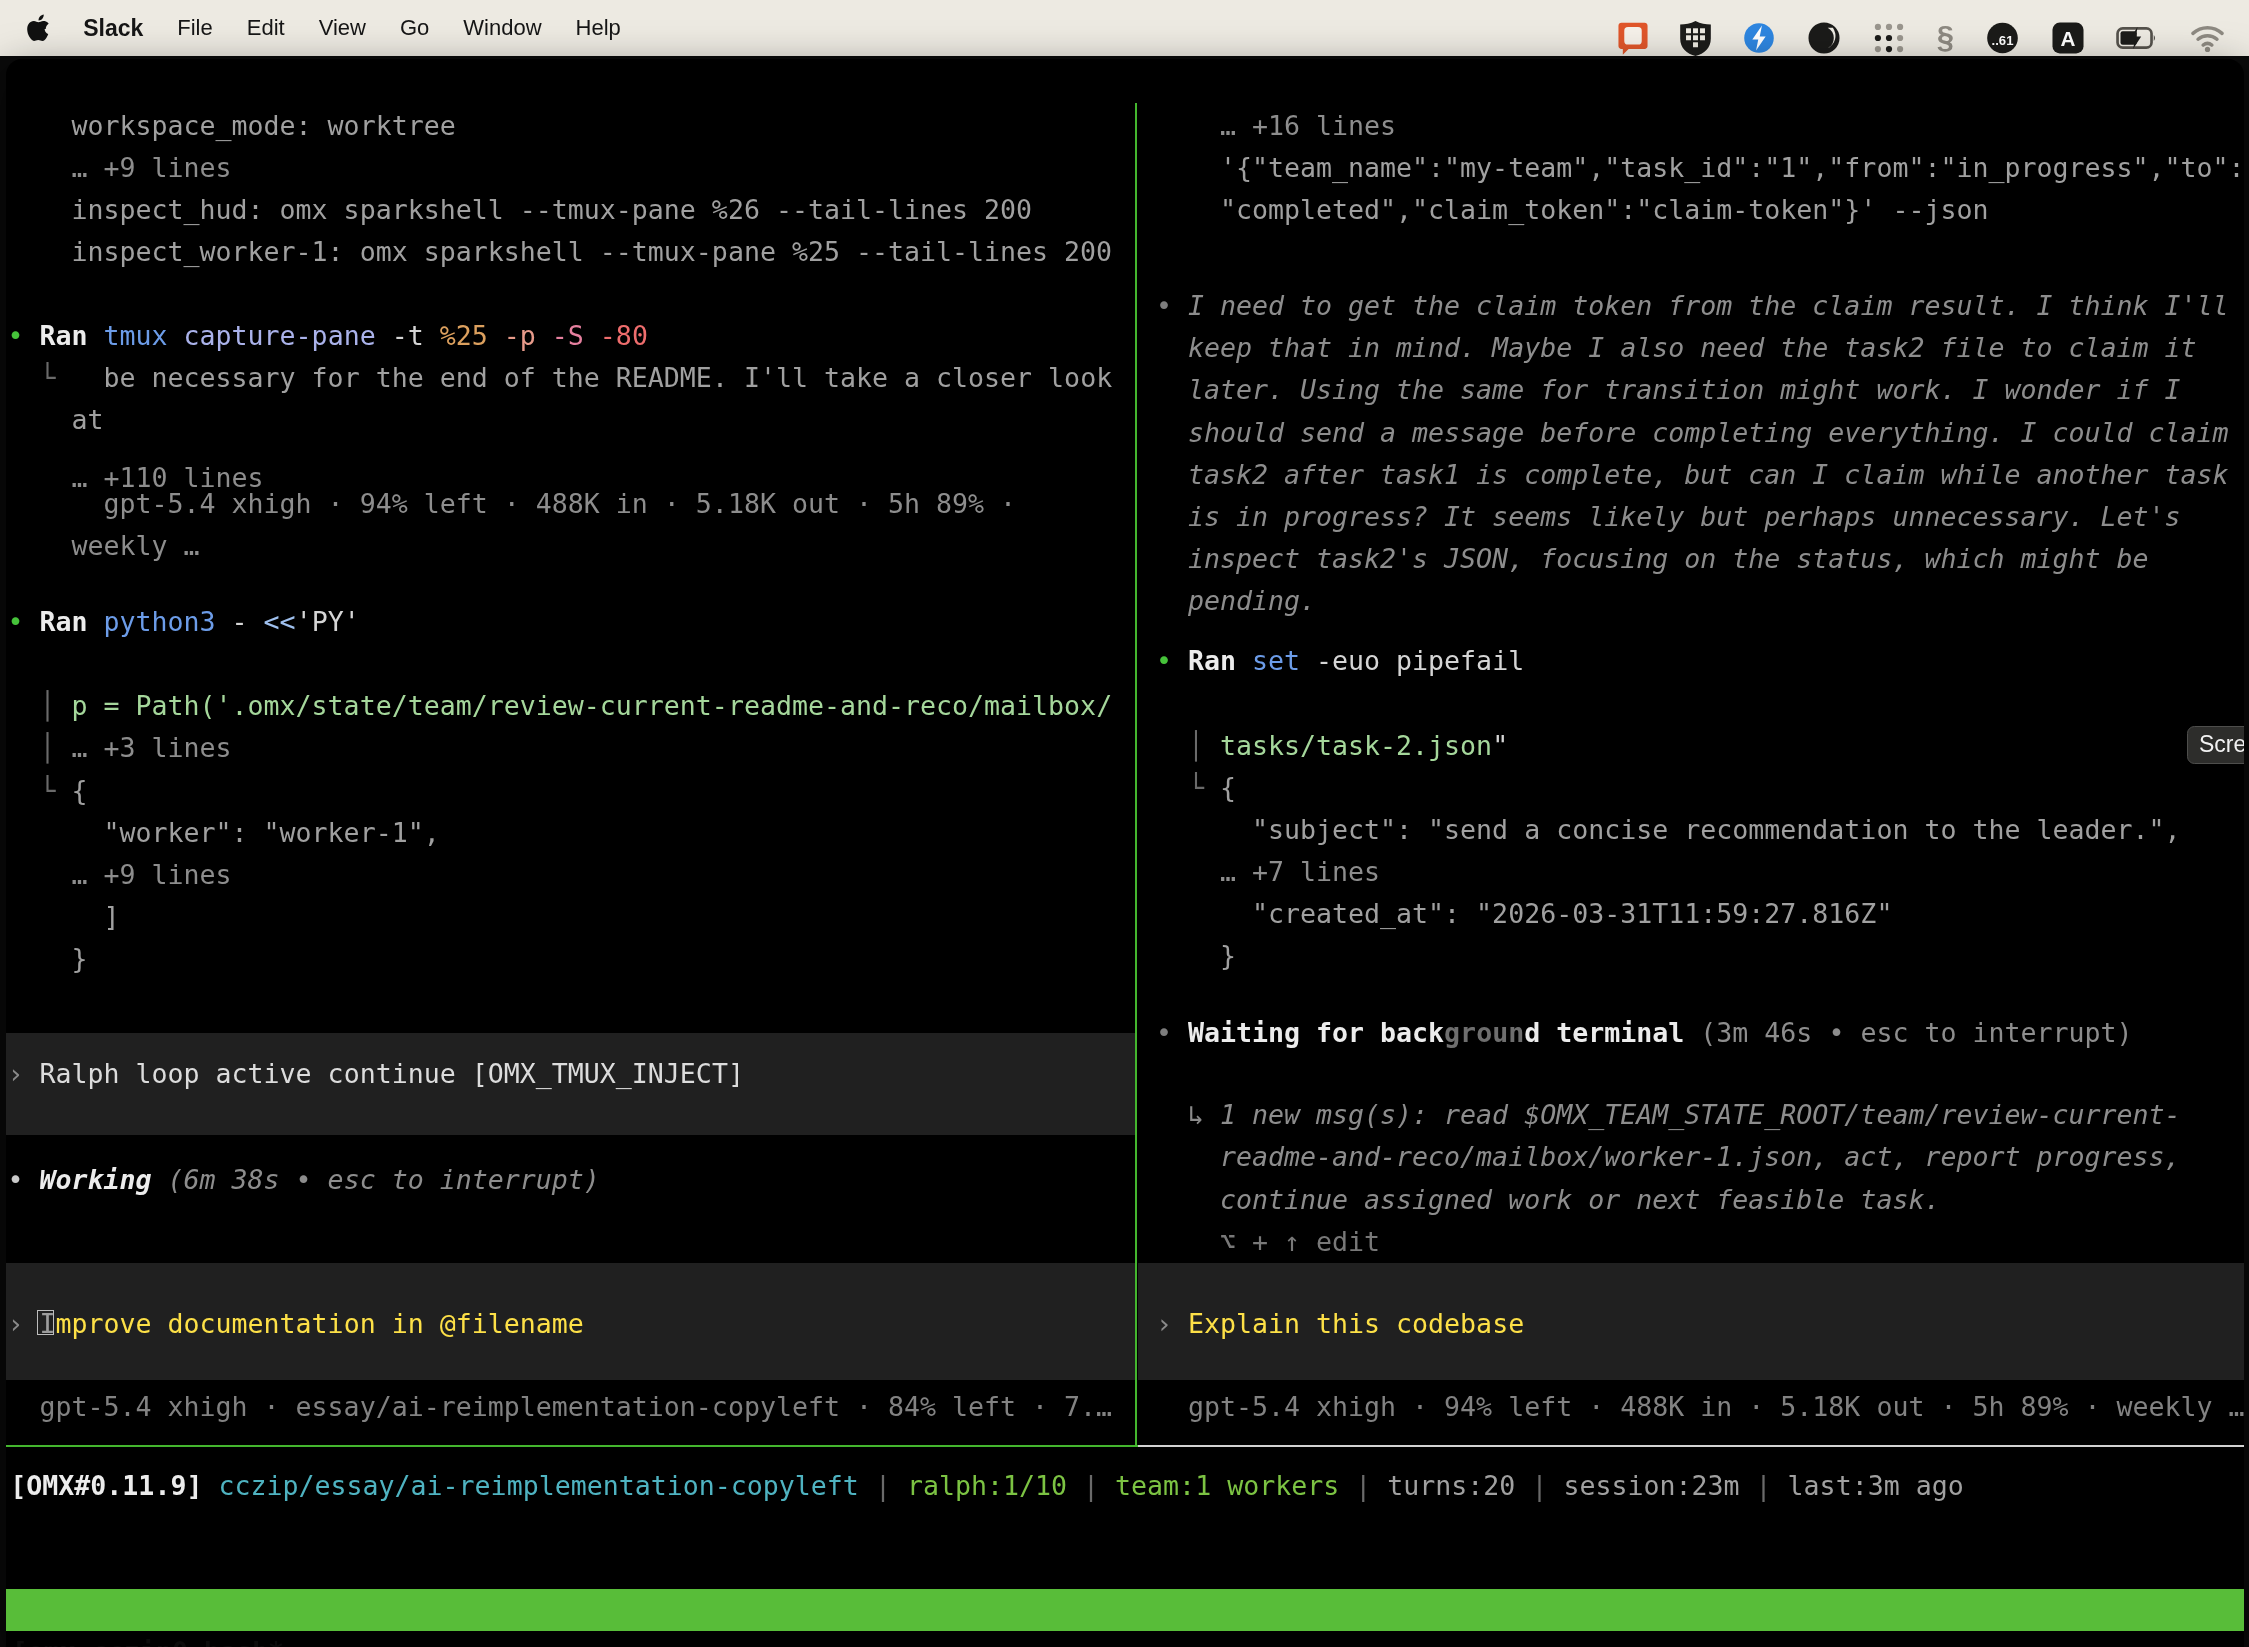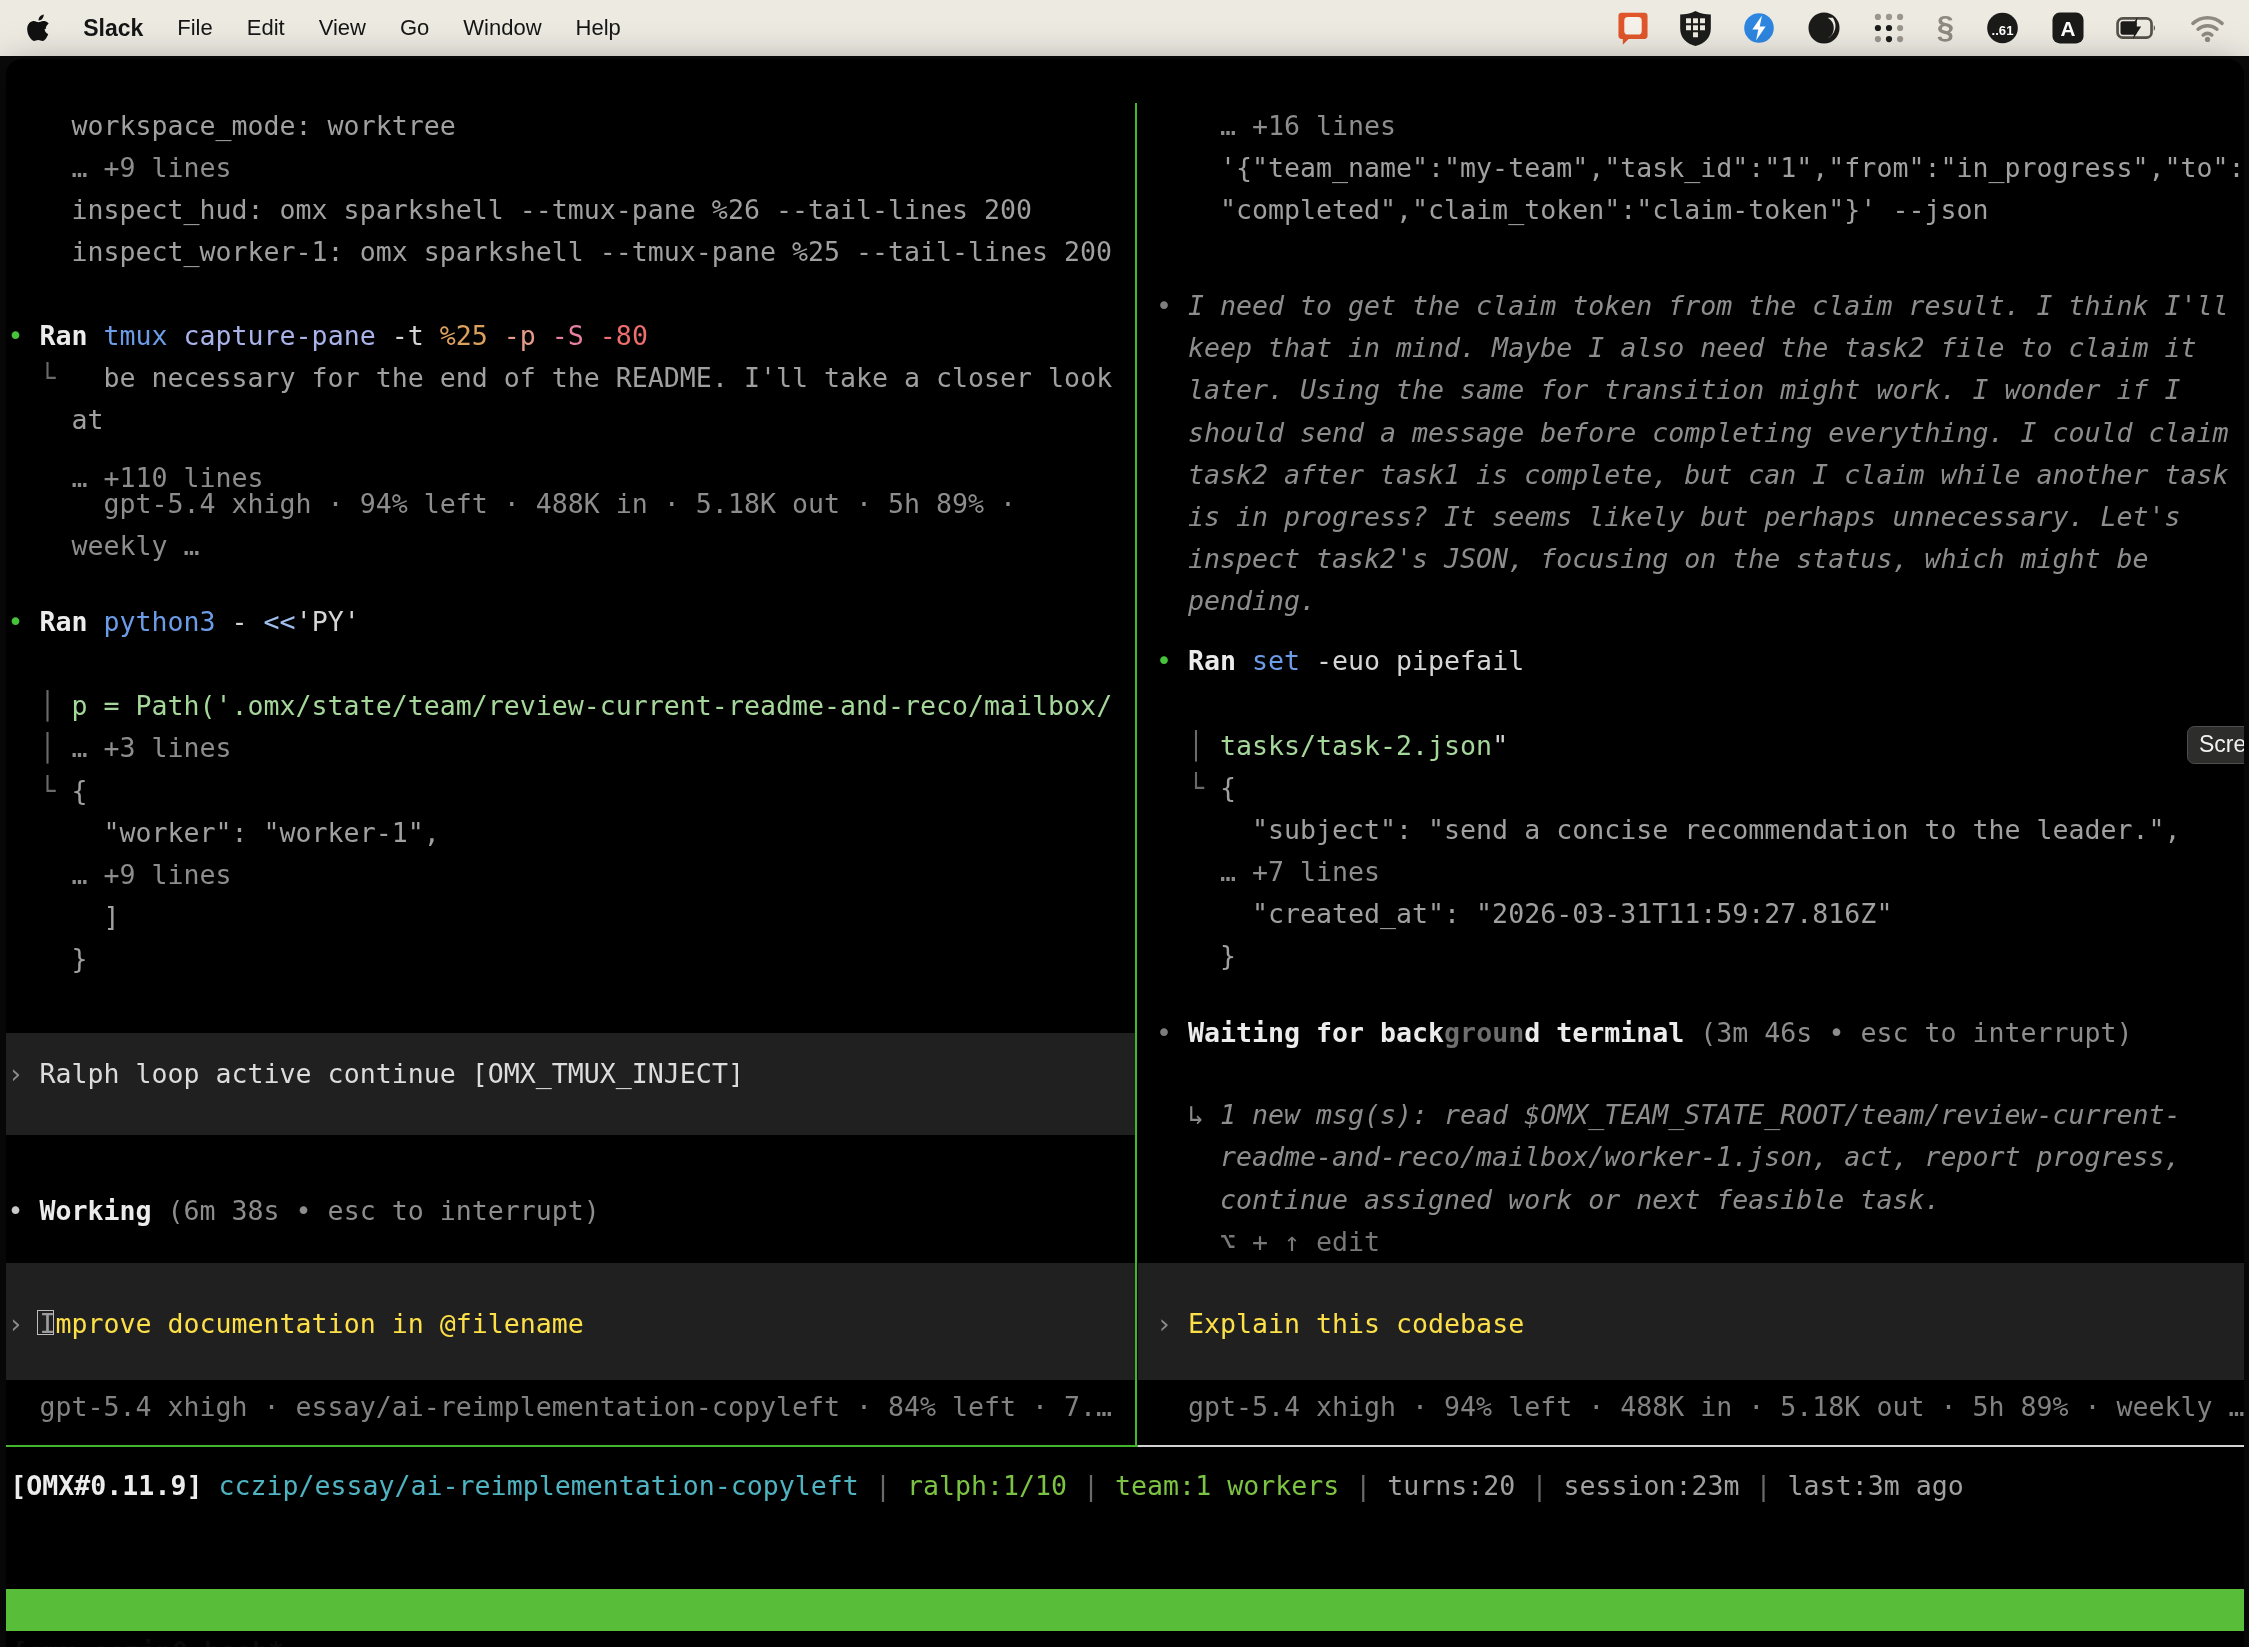--- a/index.html
+++ b/index.html
@@ -1,20 +1,20 @@
 <!DOCTYPE html>
 <html style="font-size:11.8px"><head>
 <meta charset="utf-8">
 <style>
   html,body{margin:0;padding:0;background:#050505;}
   #screen{position:relative;width:2250px;height:1648px;overflow:hidden;background:#0a0a0a;
           font-family:"Liberation Sans","DejaVu Sans",sans-serif;}
   
   #menubar{position:absolute;left:0;top:0;width:2250px;height:56px;background:#edeae2;
-           display:flex;align-items:center;justify-content:space-between;}
+           display:flex;align-items:flex-end;justify-content:space-between;}
   #menubar-left{display:flex;align-items:center;gap:0;padding-left:22px;}
   .menu-item{font-size:22px;color:#161616;padding:0 17px;line-height:56px;}
   .menu-app{font-weight:bold;font-size:23px;}
   #apple-logo{width:29.5px;height:32px;margin:0 10.3px 0 4.4px;}
   #menubar-right{display:flex;align-items:center;gap:31px;padding-right:25px;}
   .sicon{display:flex;align-items:center;justify-content:center;}
   
   #window{position:absolute;left:5.9px;top:59px;width:2238px;height:1589px;background:#000;
           border-radius:16px 16px 0 0;box-shadow:0 13.3px 44px rgba(0,0,0,.55);overflow:hidden;}
   #titlebar{position:absolute;left:0;top:0;width:100%;height:44px;background:#2b2b29;
@@ -174,21 +174,21 @@
           <div class="line" style="top: 422px;"><span class="dim">    weekly …</span></div>
           <div class="line" style="top: 498px;"><span class="bullet">• </span><span class="cmd">Ran </span><span class="blue">python3 </span><span class="white">- </span><span class="ltblue">&lt;&lt;</span><span class="white">'PY'</span></div>
           <div class="line" style="top: 582px;"><span class="tree">  │ </span><span class="green">p = Path('.omx/state/team/review-current-readme-and-reco/mailbox/</span></div>
           <div class="line" style="top: 624px;"><span class="tree">  │ </span><span class="dim">… +3 lines</span></div>
           <div class="line" style="top: 667px;"><span class="tree">  └ </span><span class="out">{</span></div>
           <div class="line" style="top: 709px;"><span class="out">      "worker": "worker-1",</span></div>
           <div class="line" style="top: 751px;"><span class="dim">    … +9 lines</span></div>
           <div class="line" style="top: 793px;"><span class="out">      ]</span></div>
           <div class="line" style="top: 835px;"><span class="out">    }</span></div>
           <div class="line" style="top: 950px;"><span class="chev">› </span><span class="notice">Ralph loop active continue [OMX_TMUX_INJECT]</span></div>
-          <div class="line" style="top: 1087px;"><span class="spin">• </span><span class="cmd">Working </span><span class="paren">(6m 38s • esc to interrupt)</span></div>
+          <div class="line" style="top: 1056px; font-style: italic;"><span class="spin">• </span><span class="cmd">Working </span><span class="paren">(6m 38s • esc to interrupt)</span></div>
           <div class="line" style="top: 1200px;"><span class="chev">› </span><span class="cursor">I</span><span class="placeholder">mprove documentation in @filename</span></div>
           <div class="line" style="top: 1283px;"><span class="status">  gpt-5.4 xhigh · essay/ai-reimplementation-copyleft · 84% left · 7.…</span></div>
         </div>
       <div id="vdivider"></div>
       <div class="pane" id="pane-right">
         <div class="band band-input"></div>
       <div class="line" style="top: 1.5px;"><span class="dim">    … +16 lines</span></div>
           <div class="line" style="top: 44px;"><span class="out">    '{"team_name":"my-team","task_id":"1","from":"in_progress","to":"</span></div>
           <div class="line" style="top: 86px;"><span class="out">    "completed","claim_token":"claim-token"}' --json</span></div>
           <div class="line" style="top: 182px;"><span class="bulletdim">• </span><span class="think">I need to get the claim token from the claim result. I think I'll</span></div>

